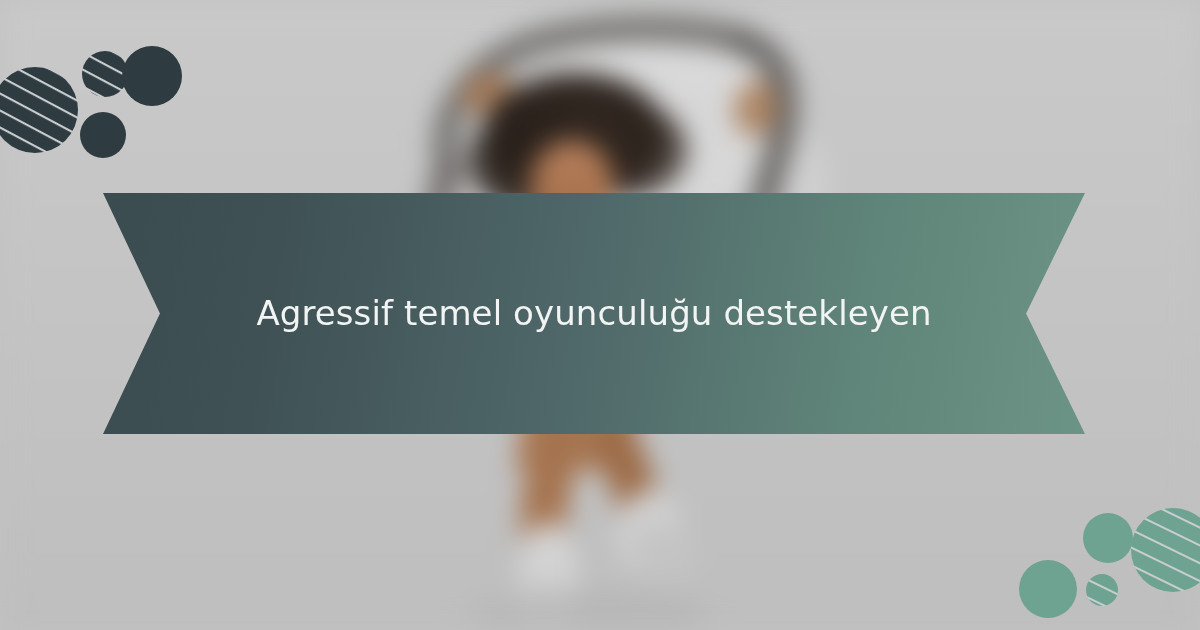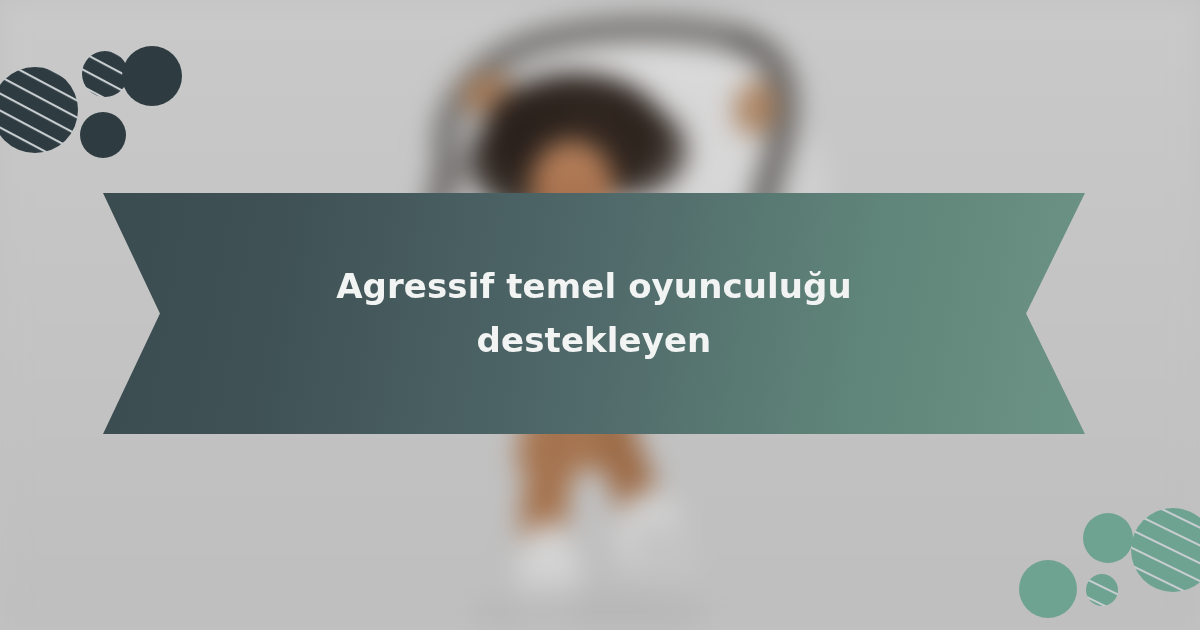--- a/index.html
+++ b/index.html
@@ -51,21 +51,21 @@
     align-items:center;
     justify-content:center;
   }
 
   #banner-text {
     width:720px;
     text-align:center;
     color:#f2f4f3;
     font-size:34px;
     line-height:54px;
-    font-weight:700;
+    font-weight:400;
     letter-spacing:0.1px;
     text-rendering:optimizeLegibility;
     padding-bottom:2px;
   }
 </style>
 </head>
 <body>
 
 <div id="photo-layer">
   <svg id="photo-svg" viewBox="0 0 1200 630" preserveAspectRatio="none">

